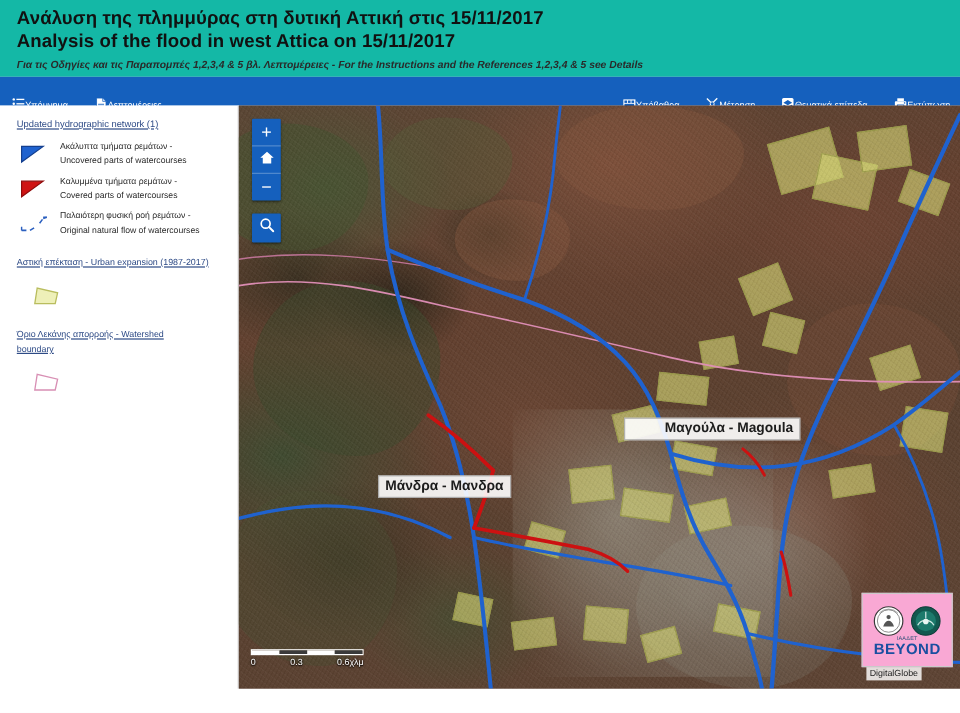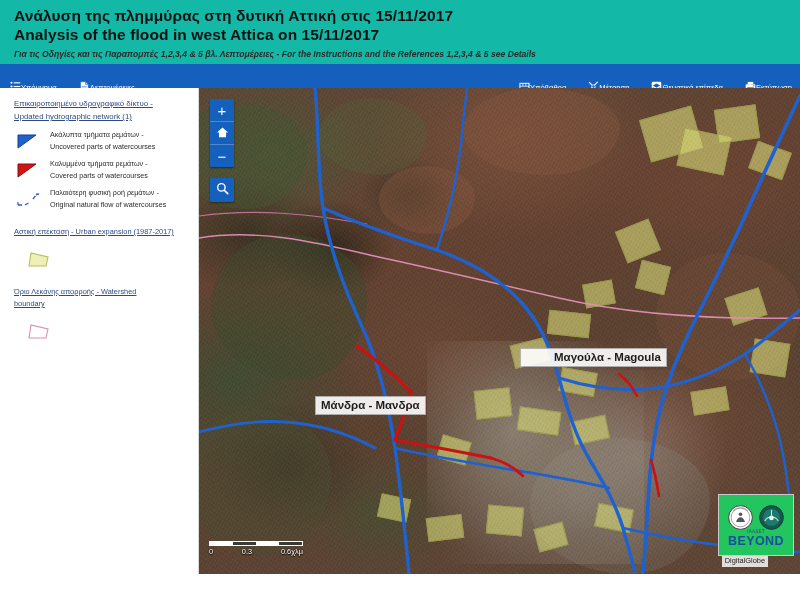--- a/index.html
+++ b/index.html
@@ -294,21 +294,21 @@
     font-size: 7.4px;
     padding: 1px 3px;
     line-height: 10px;
   }
 
   
   .logobox {
     position: absolute;
     right: 6px; bottom: 18px;
     width: 76px; height: 62px;
-    background: #22c55e;
+    background: #f9a8d4;
     border: 1px solid #c9c9c9;
     box-sizing: border-box;
     display: flex;
     flex-direction: column;
     align-items: center;
     justify-content: center;
     gap: 1px;
     padding-top: 2px;
   }
   .seals { display: flex; align-items: center; gap: 4px; }
@@ -426,21 +426,20 @@
           </svg>
         </span>
         <span>Εκτύπωση</span>
       </div>
     </div>
   </div>
 
   <div class="legend-panel">
 
     <div class="lg-head">
-      <div>Επικαιροποιημένο υδρογραφικό δίκτυο -</div>
       <div>Updated hydrographic network (1)</div>
     </div>
 
     <div class="lg-row">
       <span class="sw">
         <svg viewBox="0 0 26 20" width="26" height="20">
           <path d="M2 4 L20 4 L2 17 Z" fill="#1f62cf" stroke="#143f8e" stroke-width="1"></path>
         </svg>
       </span>
       <span class="lg-text">

